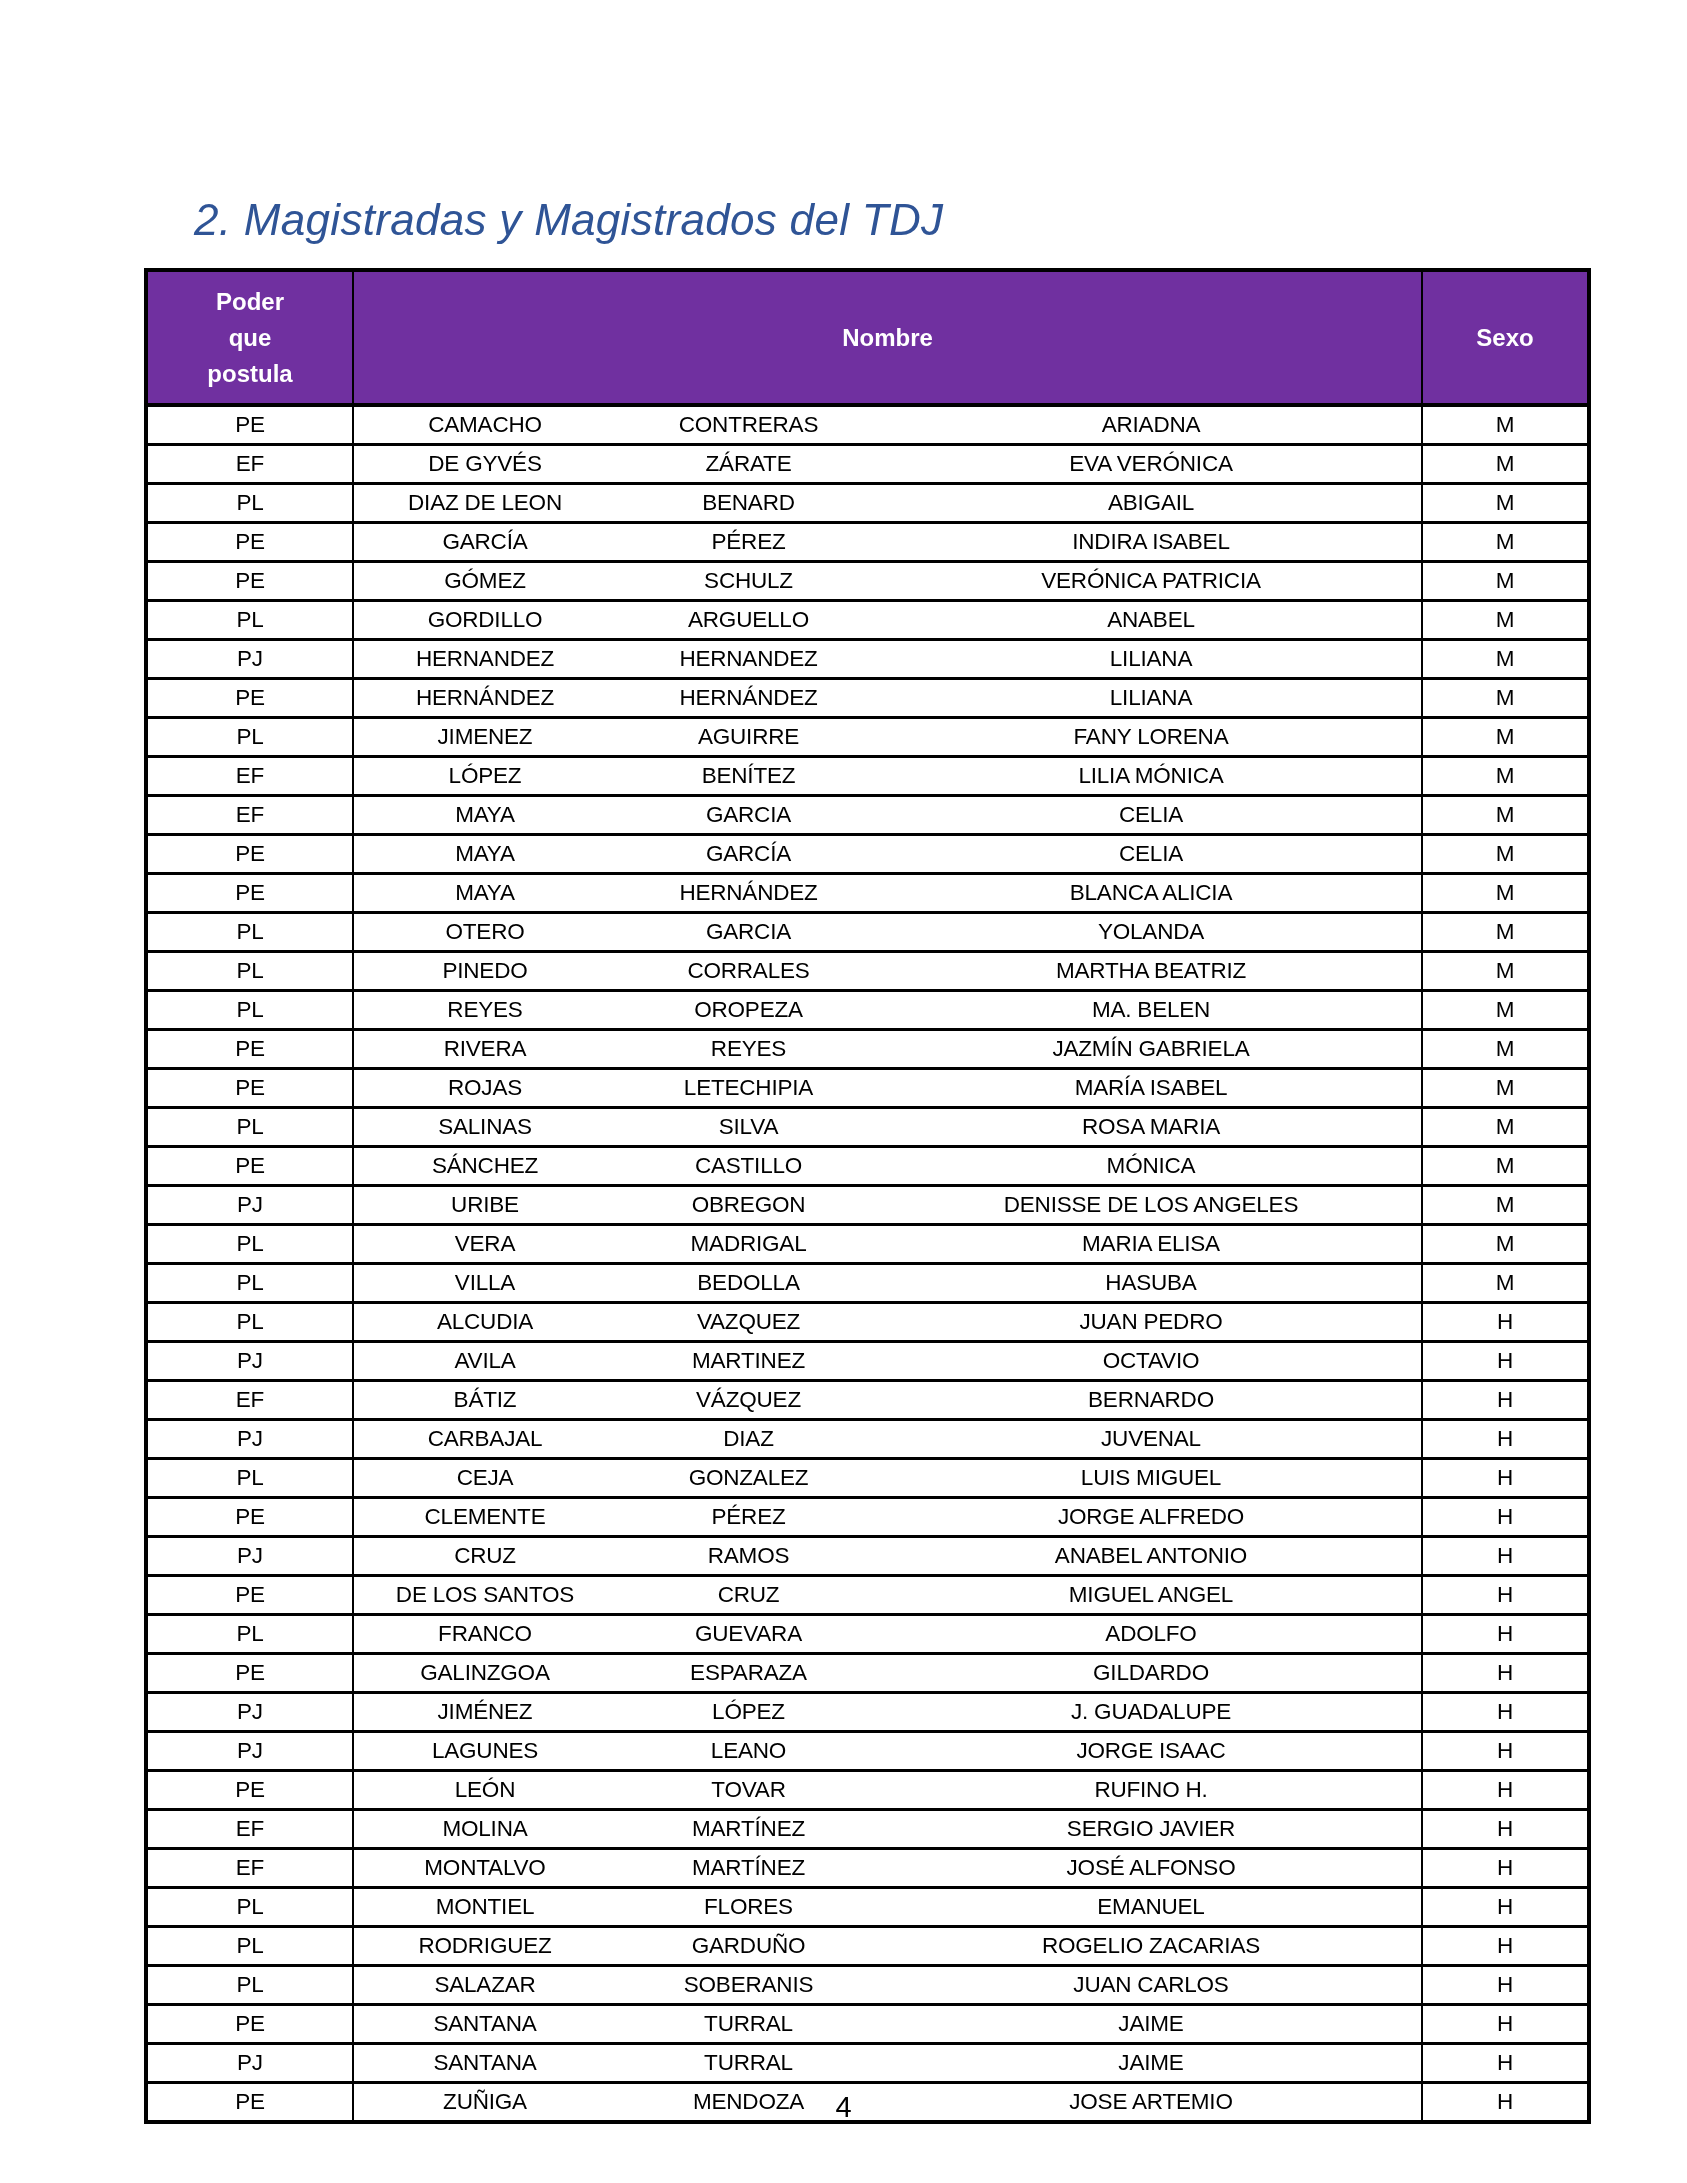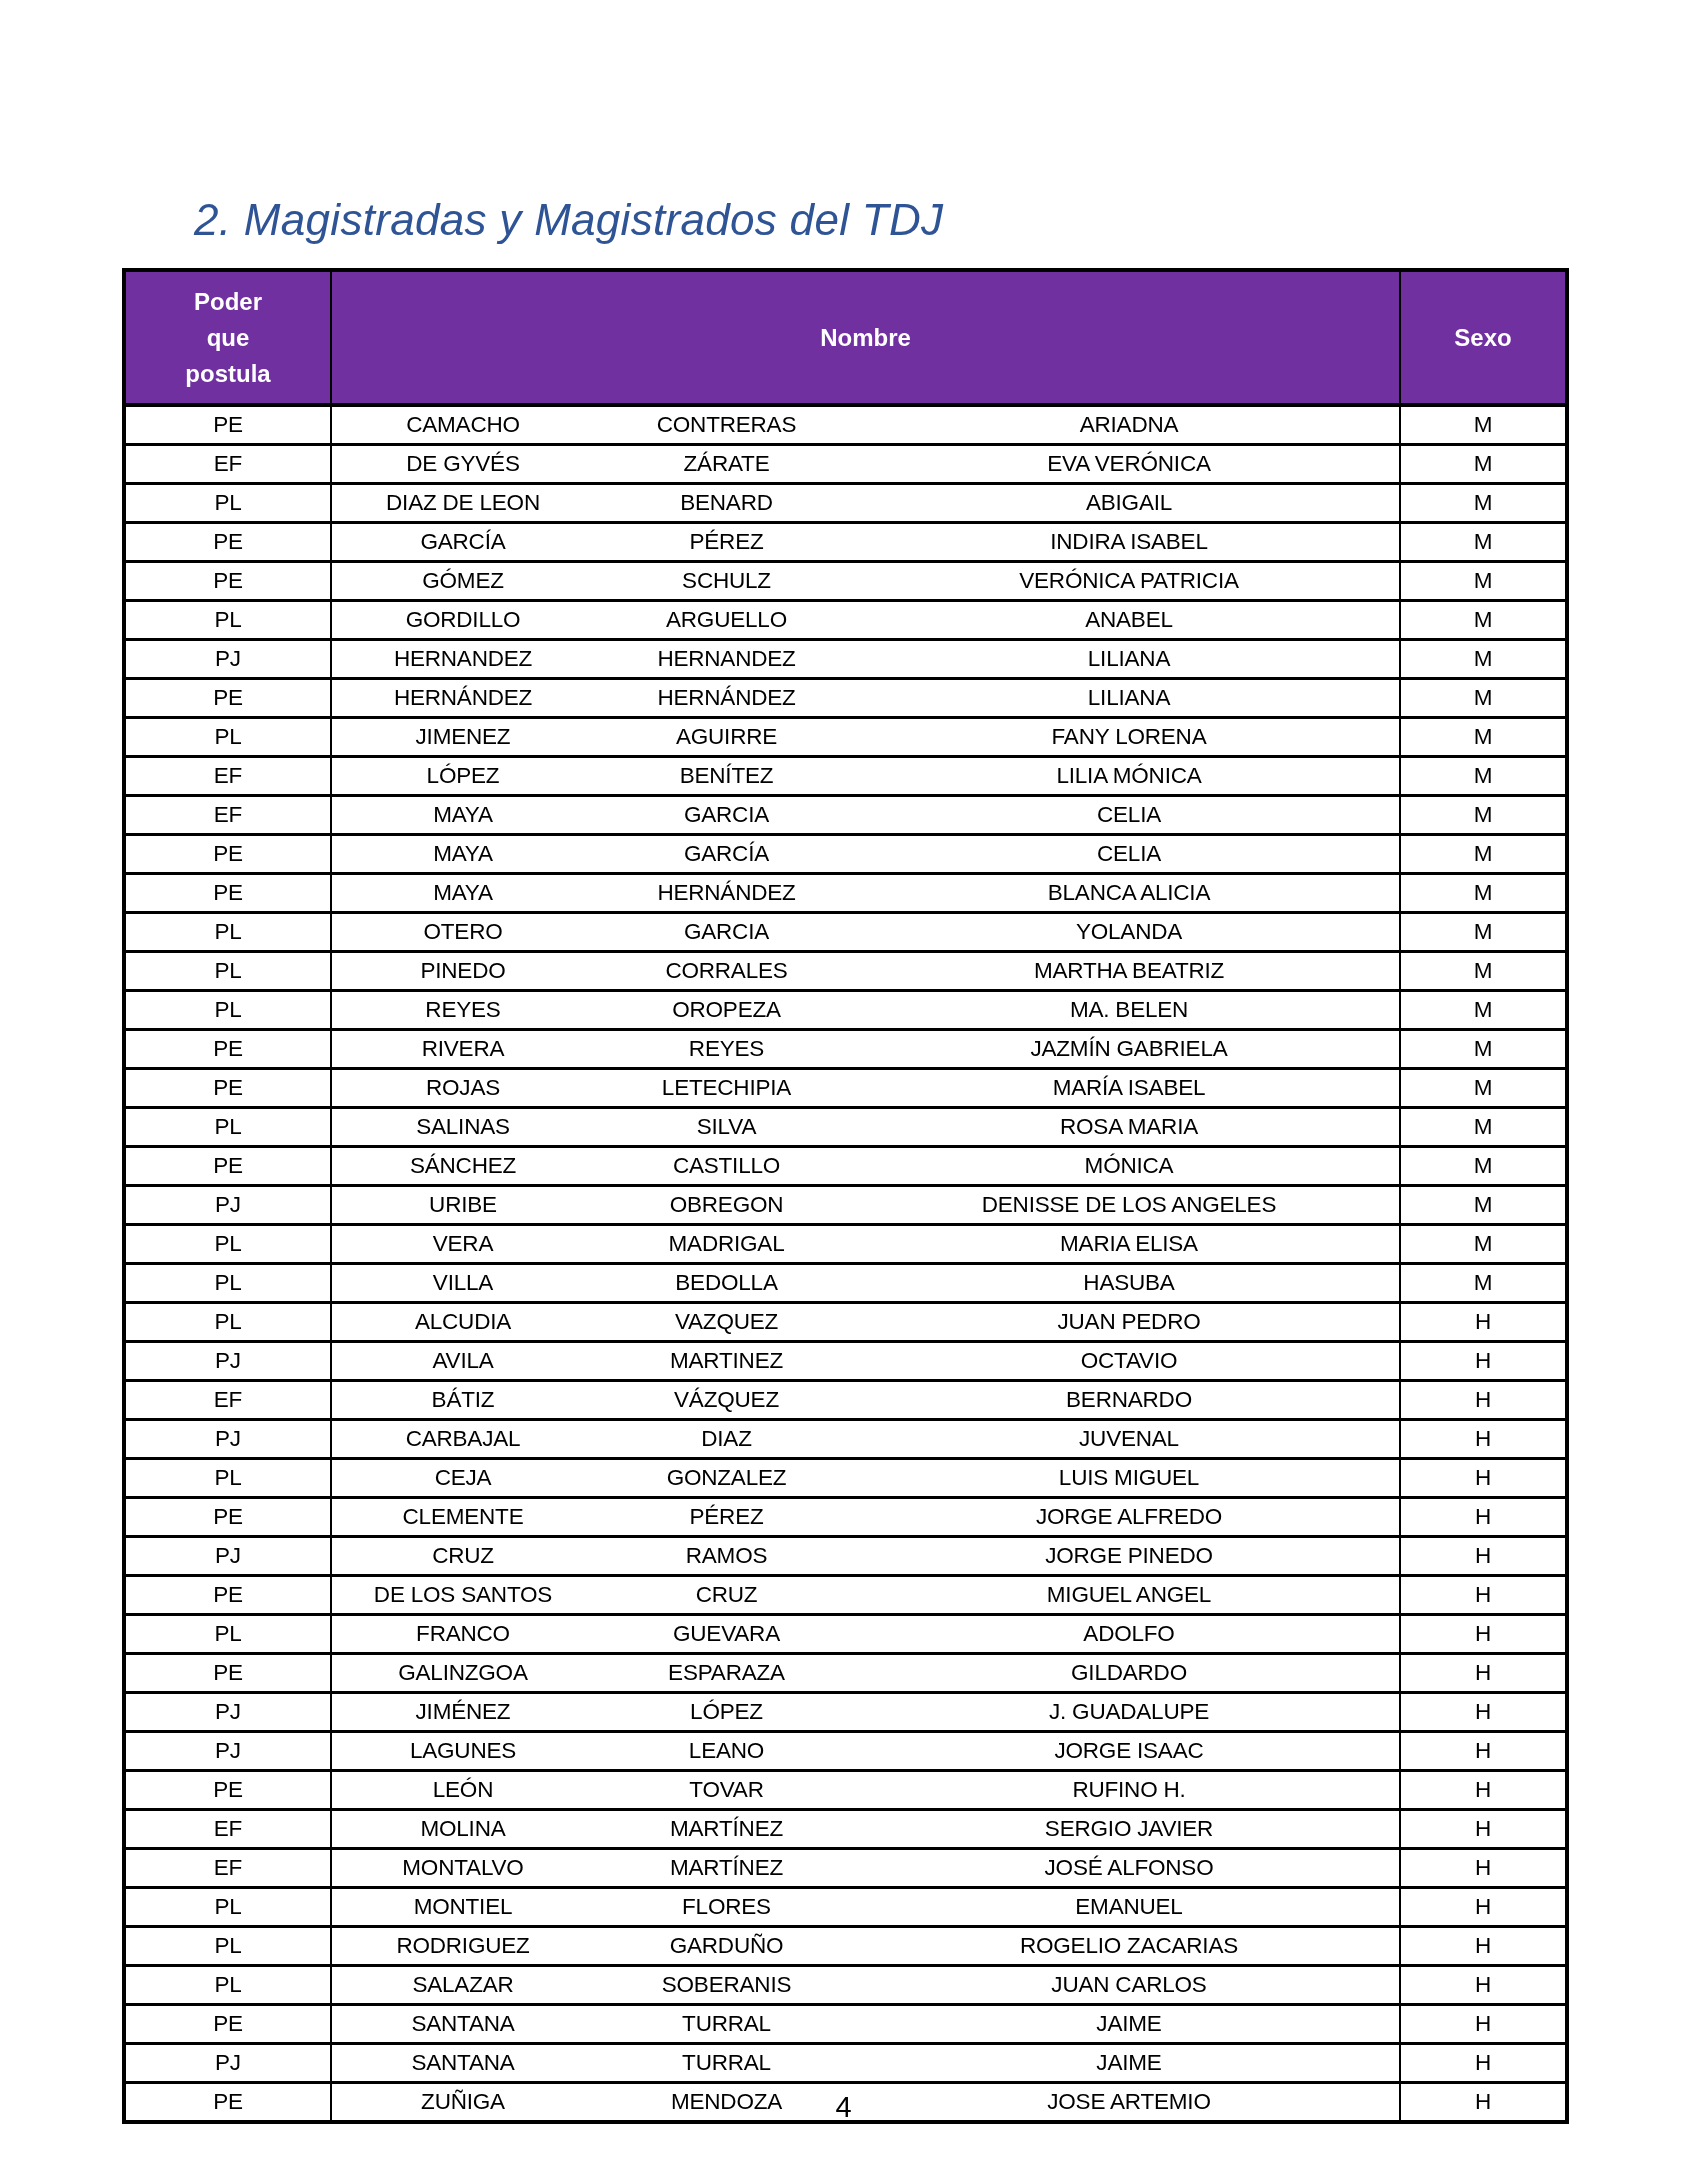--- a/index.html
+++ b/index.html
@@ -13,21 +13,21 @@
   body{
     width:1687px;height:2183px;position:relative;background:#ffffff;
     font-family:"Liberation Sans",sans-serif;color:var(--body-text);
   }
   .title{
     position:absolute;left:194px;top:195px;margin:0;
     font-size:44px;font-weight:400;color:var(--title-color);
     white-space:nowrap;letter-spacing:0.3px;font-style:italic;
   }
   table.tbl{
-    position:absolute;left:122px;top:268px;width:1442px;
+    position:absolute;left:144px;top:268px;width:1442px;
     border-collapse:collapse;table-layout:fixed;
     border:4px solid var(--border);
   }
   .th{
     background:var(--header-bg);color:var(--header-text);
     font-size:24px;font-weight:bold;text-align:center;vertical-align:middle;
     height:129px;border-bottom:4px solid var(--border);
   }
   .th + .th{border-left:2.6px solid var(--border);}
   .poder-wrap{width:109px;margin:0 auto;line-height:1.5;}
@@ -298,21 +298,21 @@
     <td class="td c-ap1">CLEMENTE</td>
     <td class="td c-ap2">PÉREZ</td>
     <td class="td c-nom">JORGE ALFREDO</td>
     <td class="td c-sexo">H</td>
   </tr>
 
   <tr>
     <td class="td c-poder">PJ</td>
     <td class="td c-ap1">CRUZ</td>
     <td class="td c-ap2">RAMOS</td>
-    <td class="td c-nom">JORGE PINEDO</td>
+    <td class="td c-nom">ANABEL ANTONIO</td>
     <td class="td c-sexo">H</td>
   </tr>
 
   <tr>
     <td class="td c-poder">PE</td>
     <td class="td c-ap1">DE LOS SANTOS</td>
     <td class="td c-ap2">CRUZ</td>
     <td class="td c-nom">MIGUEL ANGEL</td>
     <td class="td c-sexo">H</td>
   </tr>

